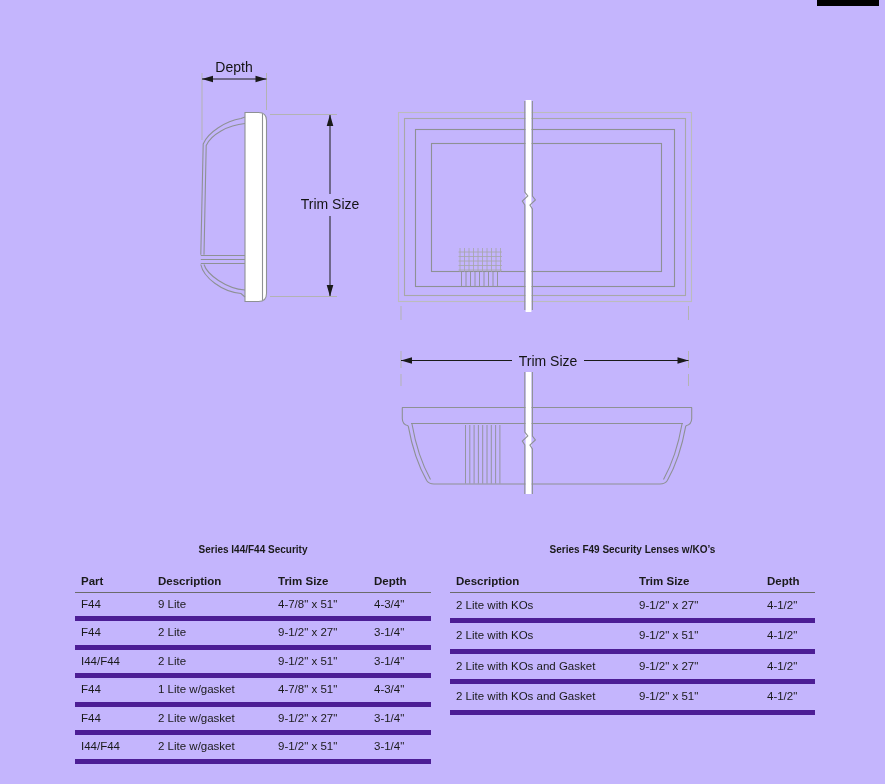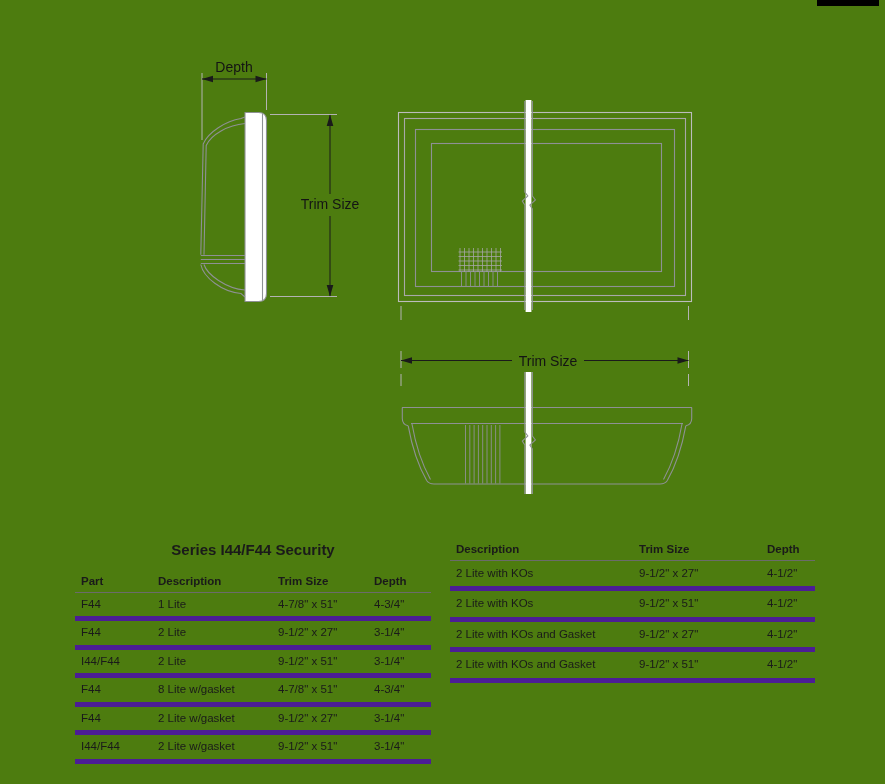--- a/index.html
+++ b/index.html
@@ -1,24 +1,24 @@
 <!DOCTYPE html>
 <html><head>
 <meta charset="utf-8">
 <style>
   html,body{margin:0;padding:0;background:#fff;}
-  .page{position:relative;width:885px;height:784px;background:#4d7c0f;overflow:hidden;
+  .page{position:relative;width:885px;height:784px;background:#c4b5fd;overflow:hidden;
         font-family:"Liberation Sans",sans-serif;color:#1a1a1a;}
   .corner-mark{position:absolute;left:817px;top:0;width:62px;height:5.5px;background:#000;}
   svg text{font-family:"Liberation Sans",sans-serif;}
 
   .tbl{position:absolute;font-size:11.5px;line-height:13px;color:#1a1a1a;}
   .tbl-left{left:75px;top:543px;width:356px;}
   .tbl-right{left:450px;top:543px;width:365px;}
-  .tbl-title{font-weight:bold;text-align:center;margin:0 0 19px 0;font-size:15px;}
+  .tbl-title{font-weight:bold;text-align:center;margin:0 0 19px 0;font-size:10px;}
   table.spec{border-collapse:collapse;table-layout:fixed;width:100%;}
   table.spec th{font-weight:bold;text-align:left;vertical-align:bottom;
                 padding:0 0 3.5px 0;border-bottom:1px solid #6b6b6b;}
   table.spec td{padding:5px 0 5.5px 0;border-bottom:5px solid #4c1d95;}
   .tbl-right table.spec td{padding:6px 0 6.5px 0;margin-top:38px;}
   table.spec th:first-child, table.spec td:first-child{padding-left:6px;}
 </style>
 </head>
 <body>
 
@@ -177,59 +177,60 @@
         <tr>
           <th>Part</th>
           <th>Description</th>
           <th>Trim Size</th>
           <th>Depth</th>
         </tr>
       </thead>
       <tbody>
         <tr>
           <td>F44</td>
-          <td>1 Lite</td>
+          <td>9 Lite</td>
           <td>4-7/8" x 51"</td>
           <td>4-3/4"</td>
         </tr>
         <tr>
           <td>F44</td>
           <td>2 Lite</td>
           <td>9-1/2" x 27"</td>
           <td>3-1/4"</td>
         </tr>
         <tr>
           <td>I44/F44</td>
           <td>2 Lite</td>
           <td>9-1/2" x 51"</td>
           <td>3-1/4"</td>
         </tr>
         <tr>
           <td>F44</td>
-          <td>8 Lite w/gasket</td>
+          <td>1 Lite w/gasket</td>
           <td>4-7/8" x 51"</td>
           <td>4-3/4"</td>
         </tr>
         <tr>
           <td>F44</td>
           <td>2 Lite w/gasket</td>
           <td>9-1/2" x 27"</td>
           <td>3-1/4"</td>
         </tr>
         <tr>
           <td>I44/F44</td>
           <td>2 Lite w/gasket</td>
           <td>9-1/2" x 51"</td>
           <td>3-1/4"</td>
         </tr>
       </tbody>
     </table>
   </div>
 
   <div class="tbl tbl-right">
+    <p class="tbl-title">Series F49 Security Lenses w/KO’s</p>
     <table class="spec">
       <colgroup>
           <col style="width:189px">
           <col style="width:128px">
           <col style="width:48px">
         </colgroup>
       <thead>
         <tr>
           <th>Description</th>
           <th>Trim Size</th>

